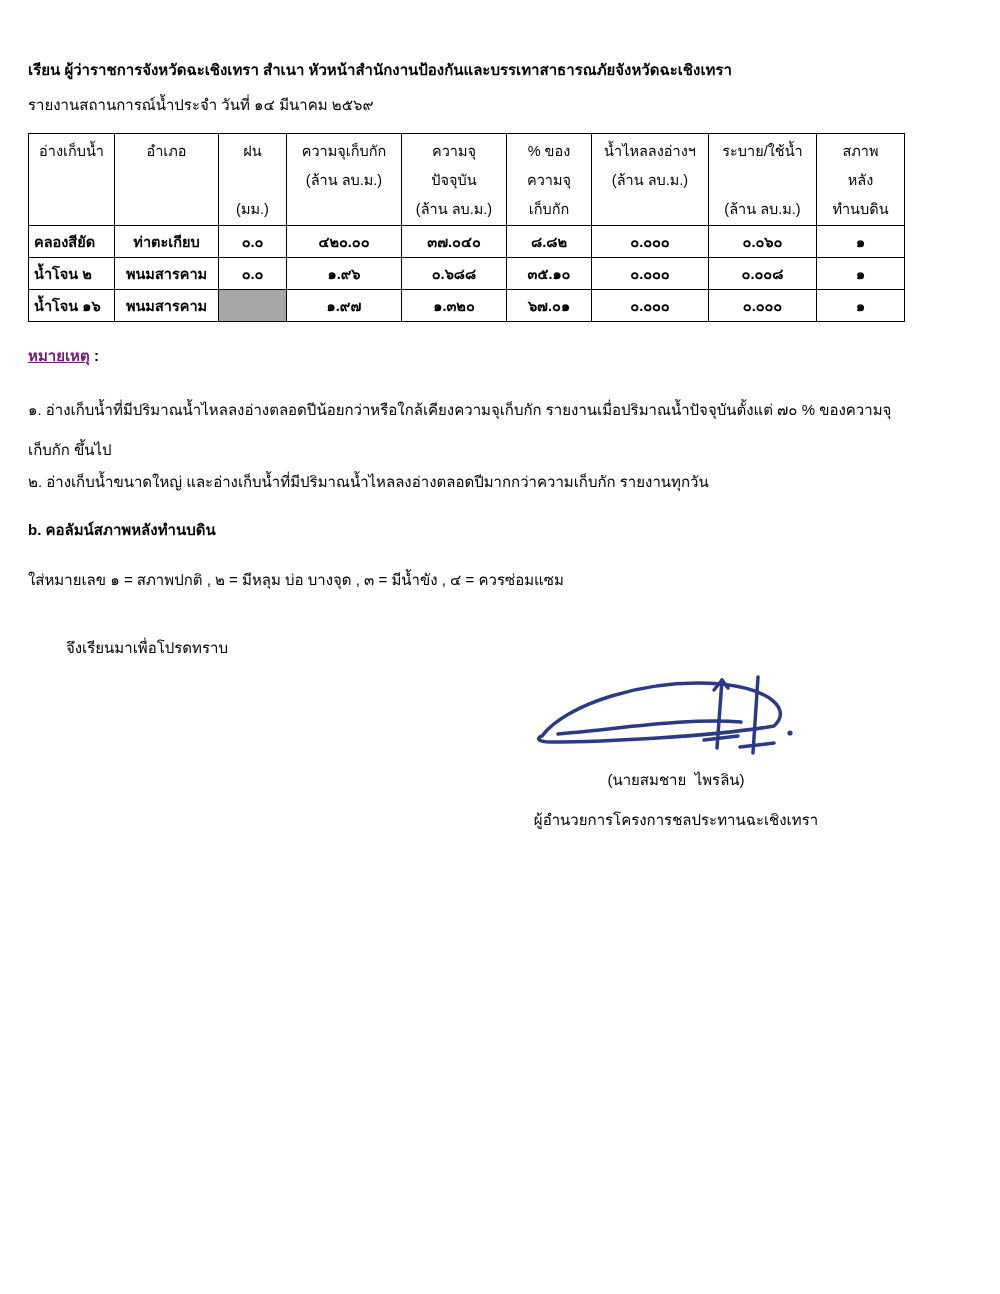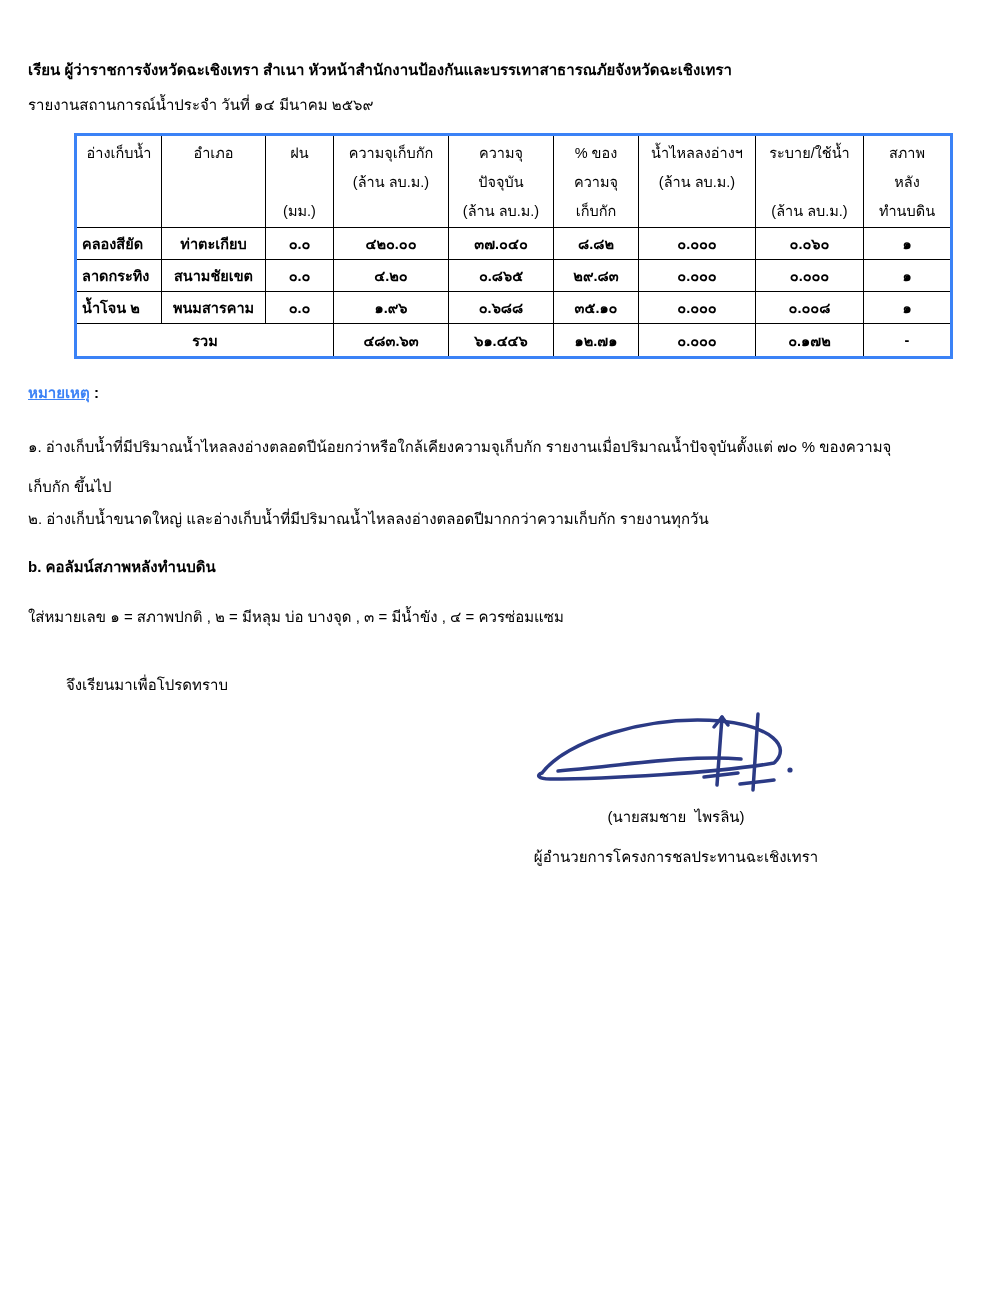--- a/index.html
+++ b/index.html
@@ -5,32 +5,32 @@
   html,body{margin:0;padding:0;}
   body{
     width:1000px;height:1294px;background:#ffffff;color:#000;
     font-family:"Liberation Sans","DejaVu Sans",sans-serif;
     overflow:hidden;
   }
   .doc{padding:60px 62px 0 28px;}
   .to-line{font-size:15px;font-weight:bold;line-height:20px;margin-bottom:15px;}
   .report-line{font-size:15px;line-height:20px;margin-bottom:18px;}
 
-  table{border-collapse:collapse;width:876px;table-layout:fixed;border:3px solid #3b82f6;margin-left:46px;}
+  table{border-collapse:collapse;width:876px;table-layout:fixed;border:1px solid #3b82f6;}
   th,td{border:1px solid #000;font-size:14.5px;font-weight:normal;padding:0;}
   thead th{vertical-align:top;padding-top:3px;height:88px;}
   .hl{line-height:29px;height:29px;text-align:center;white-space:nowrap;overflow:visible;}
   tbody td{height:31px;text-align:center;font-weight:bold;}
   td.left{text-align:left;padding-left:5px;}
   td.gray{background:#a6a6a6;}
   tr.total-row td{height:32px;}
 
   .notes{margin-top:22px;font-size:15px;}
   .note-heading{font-weight:bold;}
-  .red-u{color:#3b82f6;text-decoration:underline;}
+  .red-u{color:#701a75;text-decoration:underline;}
   .note-a-title{font-weight:bold;margin-top:27px;}
   .note-item1{margin-top:22px;line-height:40px;max-width:880px;}
   .note-item2{margin-top:2px;line-height:20px;}
   .note-b-title{font-weight:bold;margin-top:26px;}
   .note-b-text{margin-top:26px;}
   .closing{margin-top:44px;margin-left:38px;font-size:15px;}
 
   .sig-block{width:400px;margin-left:448px;margin-top:14px;text-align:center;}
   .sig-svg{display:block;margin:0 auto;}
   .sig-name{font-size:15px;margin-top:6px;white-space:pre;}
@@ -105,49 +105,40 @@
         <td>ท่าตะเกียบ</td>
         <td>๐.๐</td>
         <td>๔๒๐.๐๐</td>
         <td>๓๗.๐๔๐</td>
         <td>๘.๘๒</td>
         <td>๐.๐๐๐</td>
         <td>๐.๐๖๐</td>
         <td>๑</td>
       </tr>
       <tr>
-        <td class="left">ลาดกระทิง</td>
-        <td>สนามชัยเขต</td>
-        <td>๐.๐</td>
-        <td>๔.๒๐</td>
-        <td>๐.๘๖๕</td>
-        <td>๒๙.๘๓</td>
-        <td>๐.๐๐๐</td>
-        <td>๐.๐๐๐</td>
-        <td>๑</td>
-      </tr>
-      <tr>
         <td class="left">น้ำโจน ๒</td>
         <td>พนมสารคาม</td>
         <td>๐.๐</td>
         <td>๑.๙๖</td>
         <td>๐.๖๘๘</td>
         <td>๓๕.๑๐</td>
         <td>๐.๐๐๐</td>
         <td>๐.๐๐๘</td>
         <td>๑</td>
       </tr>
-      <tr class="total-row">
-        <td colspan="3">รวม</td>
-        <td>๔๘๓.๖๓</td>
-        <td>๖๑.๔๔๖</td>
-        <td>๑๒.๗๑</td>
+      <tr>
+        <td class="left">น้ำโจน ๑๖</td>
+        <td>พนมสารคาม</td>
+        <td class="gray"></td>
+        <td>๑.๙๗</td>
+        <td>๑.๓๒๐</td>
+        <td>๖๗.๐๑</td>
         <td>๐.๐๐๐</td>
-        <td>๐.๑๗๒</td>
-        <td>-</td>
+        <td>๐.๐๐๐</td>
+        <td>๑</td>
       </tr>
     </tbody>
   </table>
 
   <div class="notes">
     <div class="note-heading"><span class="red-u">หมายเหตุ</span><span> :</span></div>
     <div class="note-item1">๑. อ่างเก็บน้ำที่มีปริมาณน้ำไหลลงอ่างตลอดปีน้อยกว่าหรือใกล้เคียงความจุเก็บกัก รายงานเมื่อปริมาณน้ำปัจจุบันตั้งแต่ ๗๐ % ของความจุเก็บกัก ขึ้นไป</div>
     <div class="note-item2">๒. อ่างเก็บน้ำขนาดใหญ่ และอ่างเก็บน้ำที่มีปริมาณน้ำไหลลงอ่างตลอดปีมากกว่าความเก็บกัก รายงานทุกวัน</div>
     <div class="note-b-title">b. คอลัมน์สภาพหลังทำนบดิน</div>
     <div class="note-b-text">ใส่หมายเลข ๑ = สภาพปกติ , ๒ = มีหลุม บ่อ บางจุด , ๓ = มีน้ำขัง , ๔ = ควรซ่อมแซม</div>

